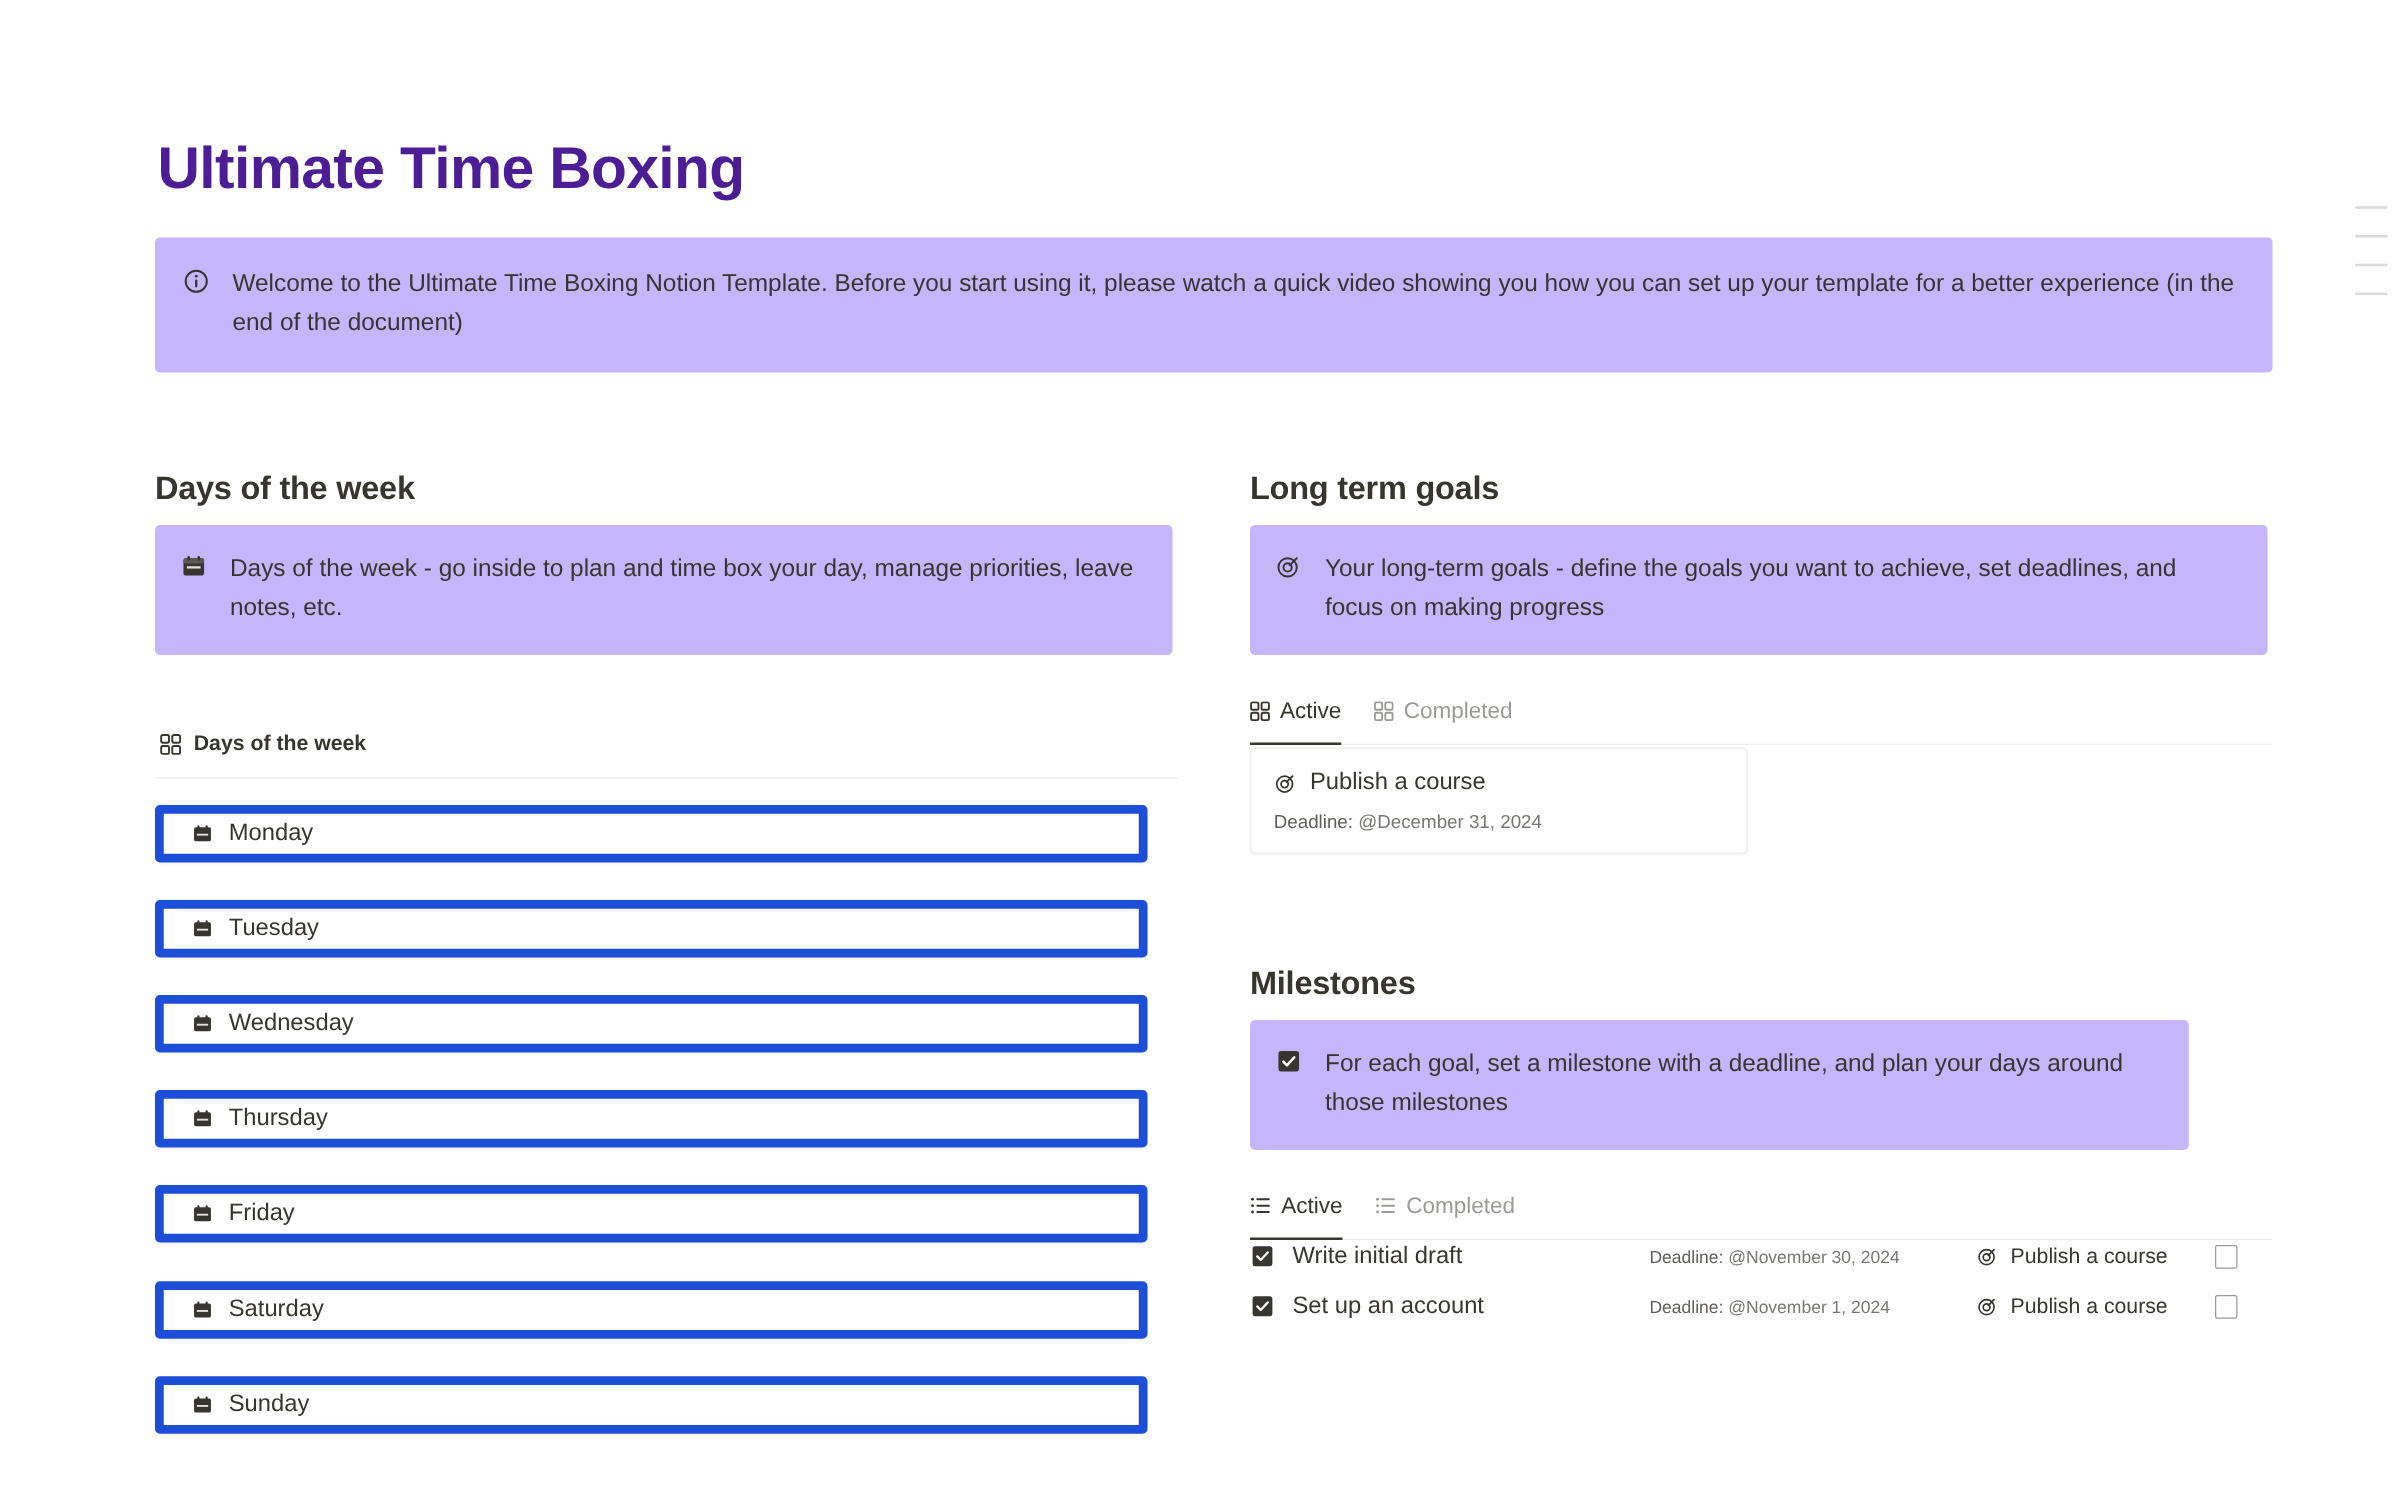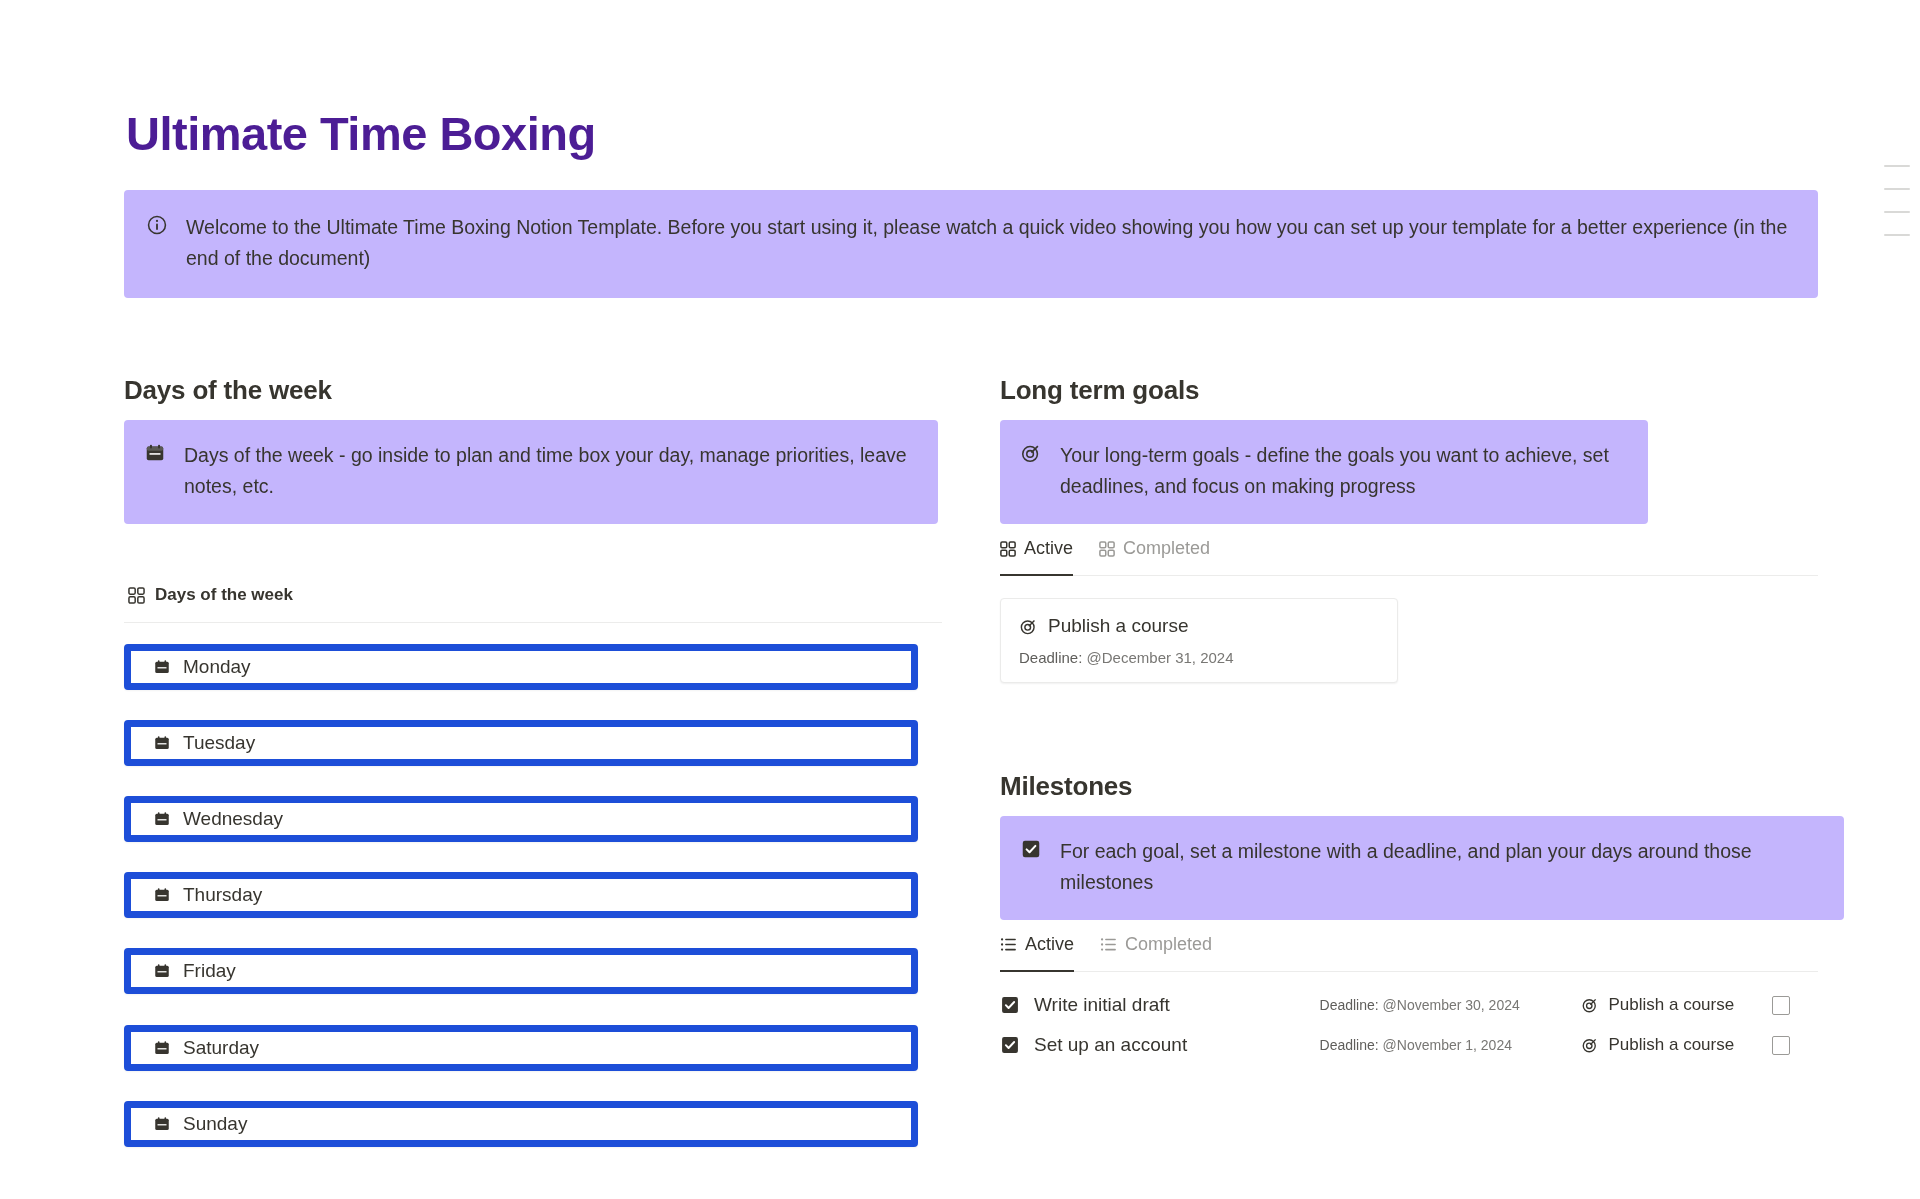--- a/index.html
+++ b/index.html
@@ -84,28 +84,28 @@
     position: absolute;
     left: 124px;
     top: 420px;
     width: 814px;
     padding: 20px 22px 22px 18px;
   }
   #goals-callout {
     position: absolute;
     left: 1000px;
     top: 420px;
-    width: 648px;
+    width: 814px;
     padding: 20px 22px 22px 18px;
   }
   #milestones-callout {
     position: absolute;
     left: 1000px;
     top: 816px;
-    width: 844px;
+    width: 751px;
     padding: 20px 22px 22px 18px;
   }
 
   
   .db-title-row {
     position: absolute;
     left: 128px;
     top: 585px;
     display: flex;
     align-items: center;
@@ -156,20 +156,21 @@
   }
   .tab {
     display: flex;
     align-items: center;
     gap: 8px;
     font-size: 18px;
     color: #9b9a97;
     padding-bottom: 7px;
     position: relative;
     cursor: pointer;
+    margin-top: 20px;
   }
   .tab.active {
     color: #37352f;
     font-weight: 500;
   }
   .tab.active::after {
     content: "";
     position: absolute;
     left: 0; right: 0;
     bottom: -10px;

